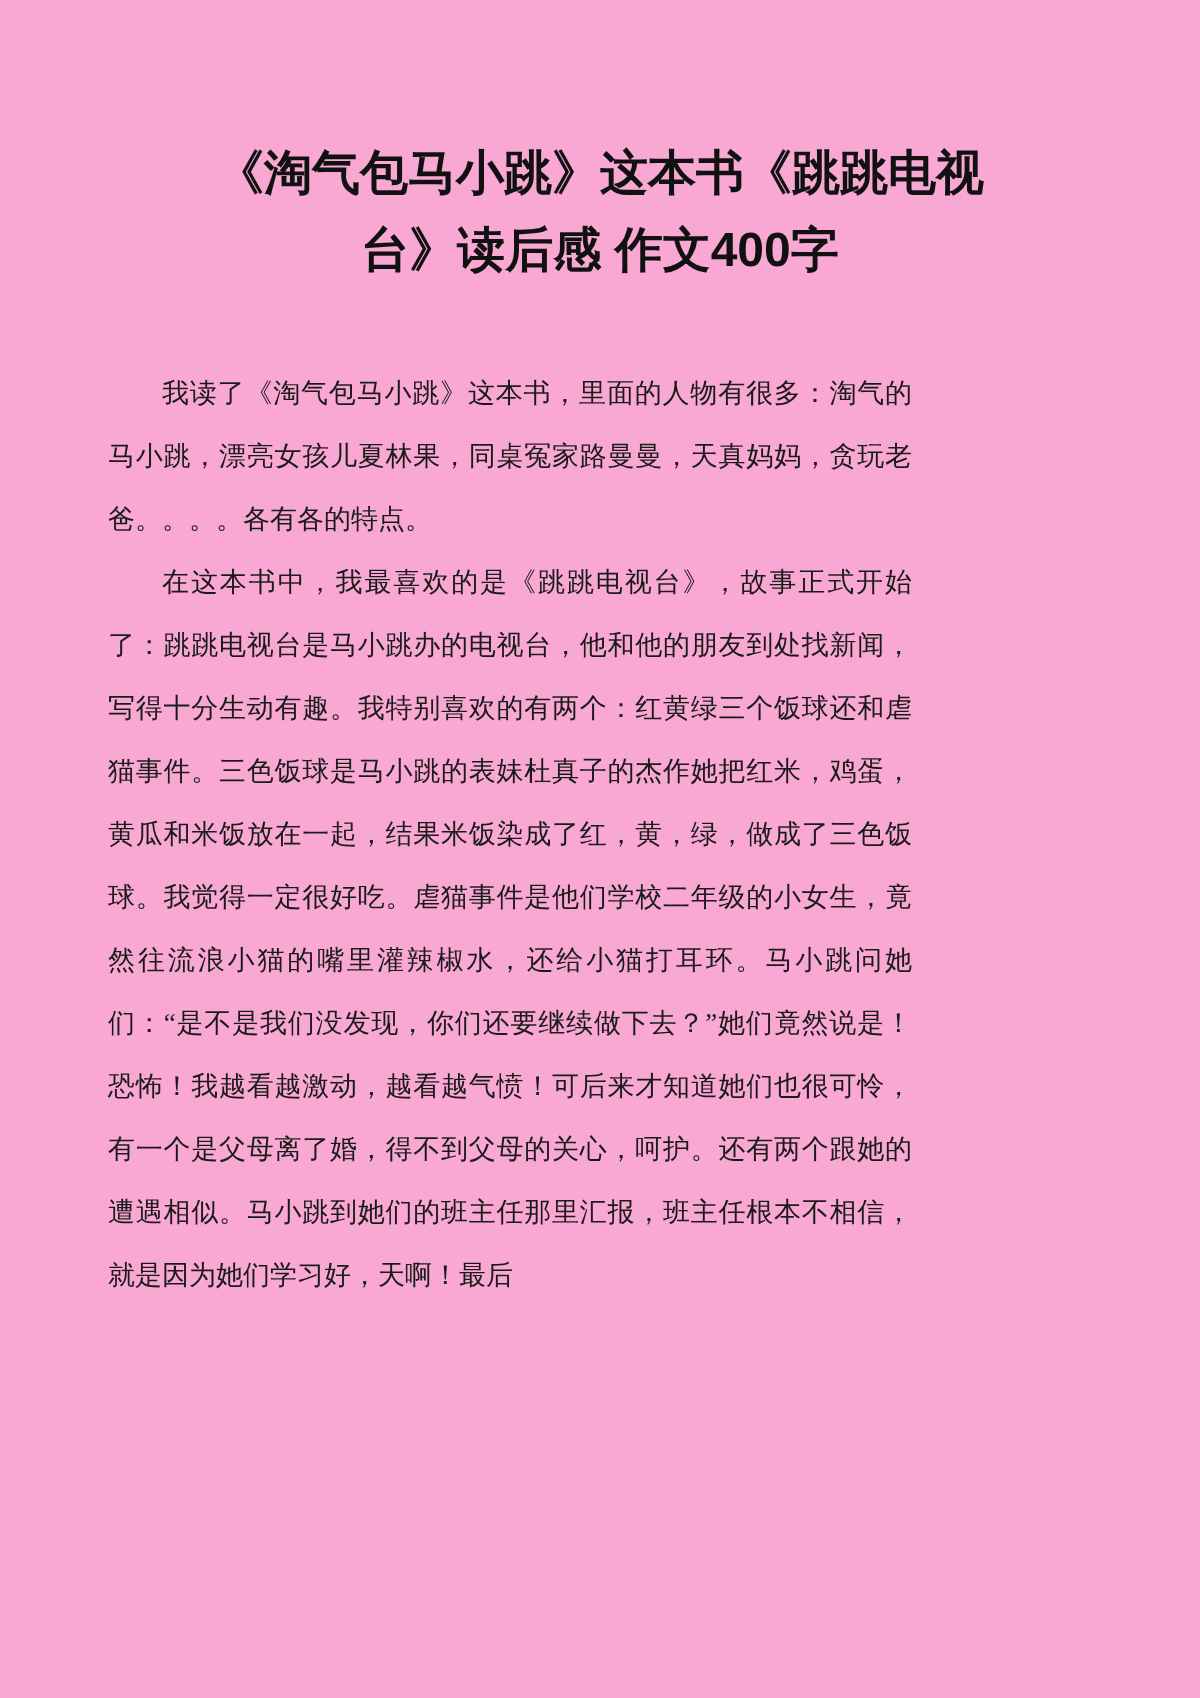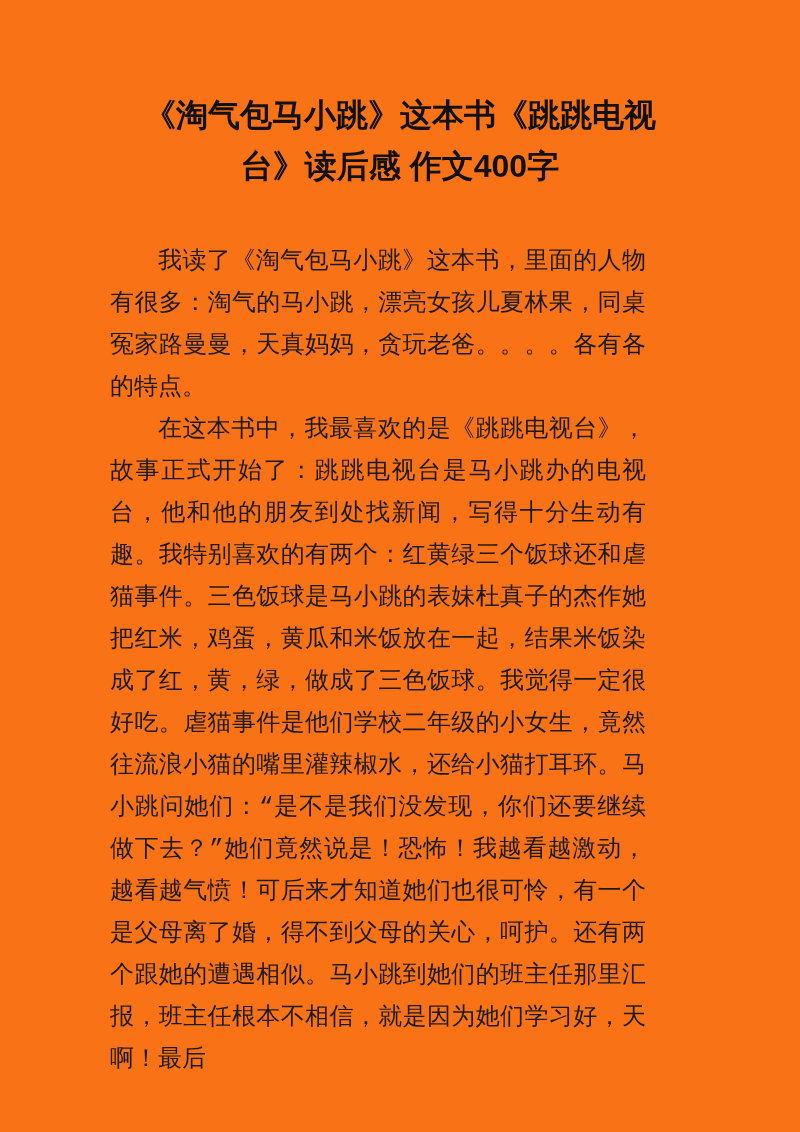--- a/index.html
+++ b/index.html
@@ -4,41 +4,41 @@
 <style>
   html, body {
     margin: 0;
     padding: 0;
     background: #ffffff;
   }
   .page {
     position: relative;
     width: 800px;
     height: 1132px;
-    background: #f97316;
+    background: #f9a8d4;
     overflow: hidden;
     color: #111111;
   }
   .doc-title {
     margin: 90px auto 0 auto;
     width: 544px;
     font-family: "Liberation Sans", "DejaVu Sans", sans-serif;
     font-weight: 700;
     font-size: 32px;
     line-height: 51px;
     text-align: center;
     color: #111111;
     word-break: break-all;
   }
   .doc-body {
     margin-top: 49px;
-    margin-left: 110px;
+    margin-left: 72px;
     width: 536px;
-    font-family: Liberation Mono, monospace;
-    font-size: 24px;
+    font-family: Liberation Serif, serif;
+    font-size: 18px;
     line-height: 42px;
     text-align: justify;
     color: #1a1a1a;
   }
   .doc-body p {
     margin: 0;
     padding: 0;
     text-indent: 2em;
     word-break: break-all;
   }

